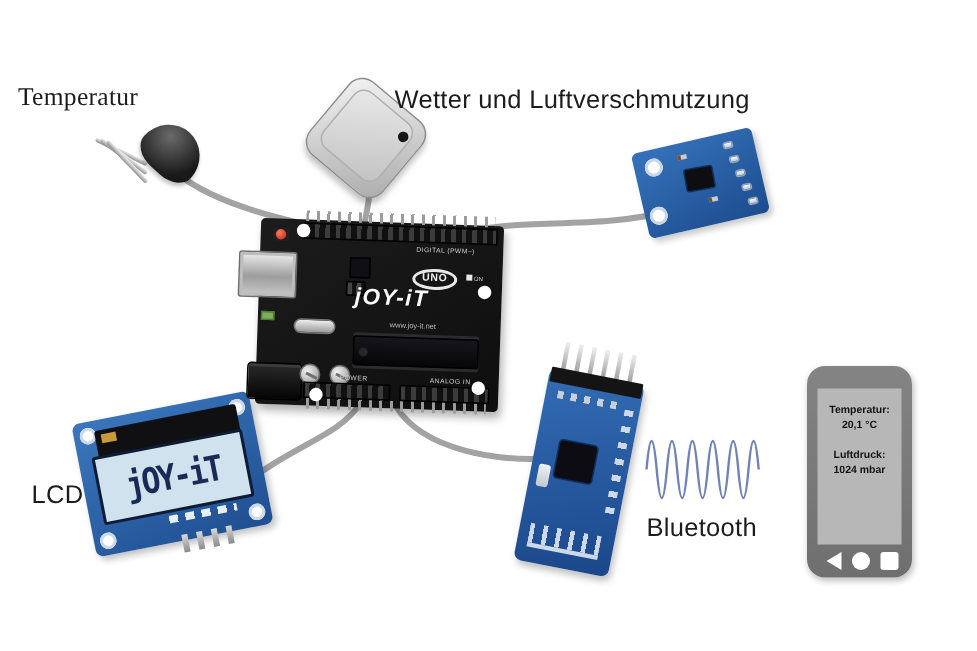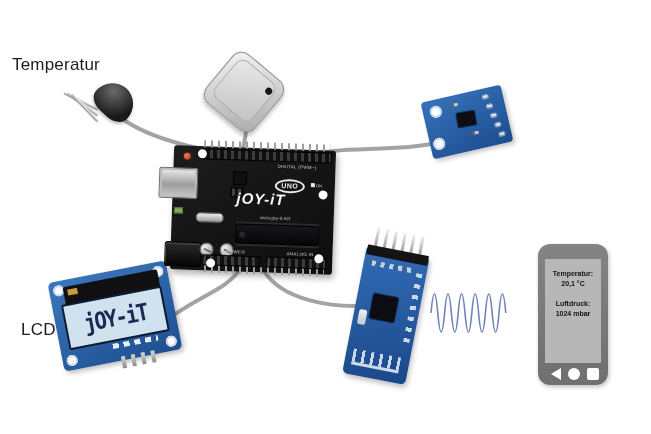--- a/index.html
+++ b/index.html
@@ -197,22 +197,24 @@
 <div id="canvas">
 
   <svg id="wires" width="651" height="434" viewBox="0 0 651 434">
     <path d="M114,112 C135,132 180,147 240,156"></path>
     <path d="M244,116 C251,135 238,148 245,163"></path>
     <path d="M302,158 C340,143 392,155 450,140"></path>
     <path d="M240,269 C226,291 196,296 160,325"></path>
     <path d="M264,271 C282,300 332,309 374,305"></path>
   </svg>
 
-  <div class="dlabel" style="left:12px; top:55px;">Temperatur</div>
+  <div class="dlabel" style="left:12px; top:55px;font-family:Liberation Serif, serif;">Temperatur</div>
+  <div class="dlabel" style="left:263px; top:57px;">Wetter und Luftverschmutzung</div>
   <div class="dlabel" style="left:21px; top:320px;">LCD</div>
+  <div class="dlabel" style="left:431px; top:342px;">Bluetooth</div>
 
   <div class="abs tsensor">
     <div class="leg leg1"></div>
     <div class="leg leg2"></div>
     <div class="leg leg3"></div>
     <div class="body"></div>
   </div>
 
   <div class="abs wsensor">
     <div class="can">

